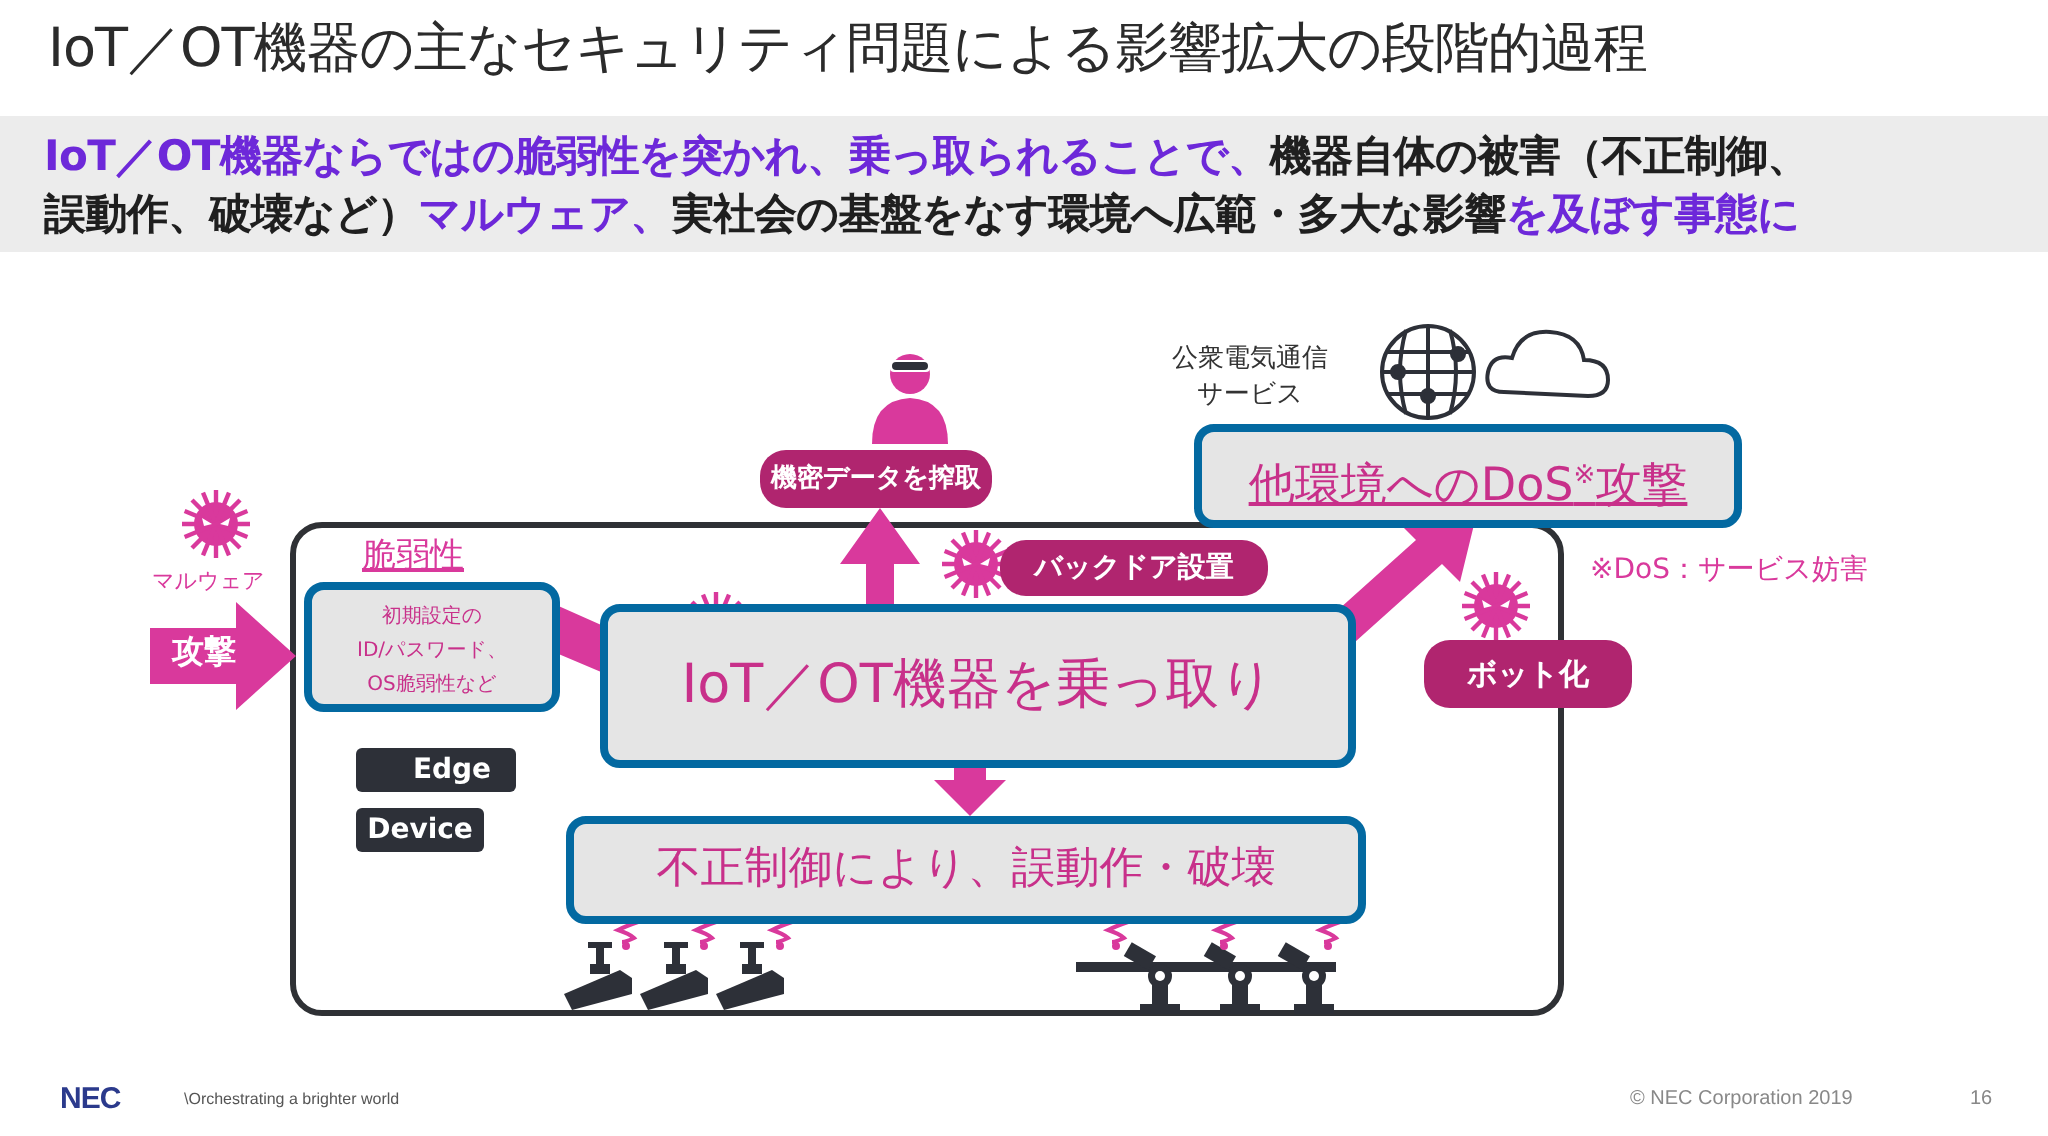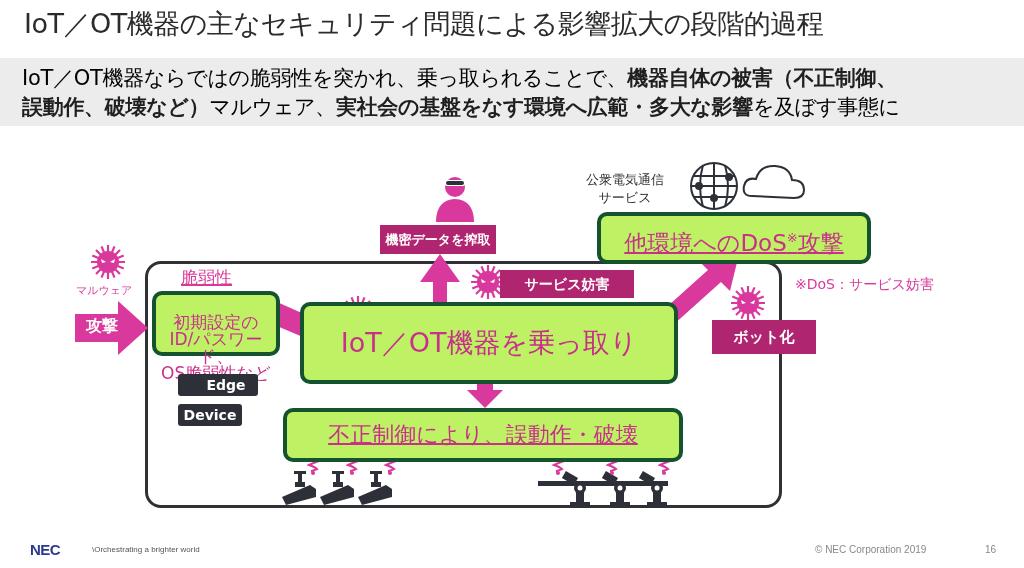--- a/index.html
+++ b/index.html
@@ -3,25 +3,25 @@
 <meta charset="utf-8">
 <style>
   html, body { margin:0; padding:0; }
   body { width:1024px; height:568px; position:relative; overflow:hidden; background:#ffffff; font-family:"DejaVu Sans", sans-serif; color:#333; }
   .abs { position:absolute; }
   .title { left:24px; top:6px; font-size:27px; color:#2b2b2b; letter-spacing:-0.5px; white-space:nowrap; }
   .banner { left:0; top:58px; width:1024px; height:68px; background:#ececec; }
   .banner-line { left:22px; font-size:21px; white-space:nowrap; letter-spacing:-0.3px; }
   .banner-line.l1 { top:64px; }
   .banner-line.l2 { top:93px; }
-  .light { color:#000000; }
+  .light { color:#6d28d9;font-weight:bold; }
   .bold { color:#1f1f1f; font-weight:bold;margin-top:37px; }
   .frame { left:145px; top:261px; width:637px; height:247px; border:3px solid #2f3135; border-radius:16px; box-sizing:border-box; }
-  .pbox { border:4px solid #14532d; background:#bef264; border-radius:10px; box-sizing:border-box; color:#c8308a; text-align:center; }
-  .tag { background:#b0256f; color:#fff; font-weight:bold; text-align:center; box-sizing:border-box; }
+  .pbox { border:4px solid #0369a1; background:#e5e5e5; border-radius:10px; box-sizing:border-box; color:#c8308a; text-align:center; }
+  .tag { background:#b0256f; color:#fff; font-weight:bold; text-align:center; box-sizing:border-box;border-radius:13px; }
   .dark-tag { background:#2d3038; color:#fff; font-weight:bold; font-size:14px; text-align:center; border-radius:3px; }
   .pink-text { color:#d9399c; }
   .footer-nec { left:30px; top:541px; font-size:15px; font-weight:bold; color:#2b3a8c; font-family:"Liberation Sans", sans-serif; letter-spacing:-0.5px; }
   .footer-tag { left:92px; top:545px; font-size:8px; color:#555; font-family:"Liberation Sans", sans-serif; }
   .footer-copy { left:815px; top:544px; font-size:10px; color:#888; font-family:"Liberation Sans", sans-serif; }
   .footer-page { left:985px; top:544px; font-size:10px; color:#888; font-family:"Liberation Sans", sans-serif;text-align:center; }
 </style>
 </head>
 <body>
 
@@ -157,48 +157,48 @@
       <use href="#signal" x="664" y="469"></use>
     </g>
 </svg>
 
 <div class="abs pink-text" style="left:76px;top:283px;font-size:11px;">マルウェア</div>
 
 <div class="abs" style="left:86px;top:316px;font-size:16px;font-weight:bold;color:#fff;">攻撃</div>
 
 <div class="abs pink-text" style="left:181px;top:266px;font-size:17px;text-decoration:underline;text-decoration-thickness:2px;">脆弱性</div>
 
-<div class="abs pbox" style="left:152px;top:291px;width:128px;height:65px;font-size:17px;line-height:17px;padding-top:19px;">
+<div class="abs pbox" style="left:152px;top:291px;width:128px;height:65px;font-size:10px;line-height:17px;padding-top:5px;">
   <div>初期設定の</div>
   <div>ID/パスワード、</div>
   <div>OS脆弱性など</div>
 </div>
 
 <div class="abs dark-tag" style="left:178px;top:374px;width:64px;height:22px;line-height:22px;padding-left:16px;">Edge</div>
 <div class="abs dark-tag" style="left:178px;top:404px;width:64px;height:22px;line-height:22px;text-align:center;">Device</div>
 
 <div class="abs pbox" style="left:300px;top:302px;width:378px;height:82px;font-size:27px;line-height:74px;">IoT／OT機器を乗っ取り</div>
 
 <div class="abs tag" style="left:380px;top:225px;width:116px;height:29px;line-height:29px;font-size:13px;">機密データを搾取</div>
 
-<div class="abs tag" style="left:500px;top:270px;width:134px;height:28px;line-height:28px;font-size:14px;">サービス妨害</div>
+<div class="abs tag" style="left:500px;top:270px;width:134px;height:28px;line-height:28px;font-size:14px;">バックドア設置</div>
 
 <div class="abs tag" style="left:712px;top:320px;width:104px;height:34px;line-height:34px;font-size:15px;">ボット化</div>
 
 <div class="abs" style="left:586px;top:171px;font-size:13px;line-height:18px;color:#333;text-align:center;">
   <div>公衆電気通信</div>
   <div>サービス</div>
 </div>
 
 <div class="abs pbox" style="left:597px;top:212px;width:274px;height:52px;font-size:23px;line-height:44px;">
   <span style="text-decoration:underline;text-decoration-thickness:2px;"><span>他環境へのDoS</span><sup style="font-size:13px;">※</sup><span>攻撃</span></span>
 </div>
 
 <div class="abs pink-text" style="left:795px;top:276px;font-size:14px;">※DoS：サービス妨害</div>
 
 <div class="abs pbox" style="left:283px;top:408px;width:400px;height:54px;font-size:22px;line-height:46px;">
-  <span style="text-decoration:underline;text-decoration-thickness:2px;">不正制御により、誤動作・破壊</span>
+  <span style="text-decoration-thickness:2px;">不正制御により、誤動作・破壊</span>
 </div>
 
 <div class="abs footer-nec">NEC</div>
 <div class="abs footer-tag">\Orchestrating a brighter world</div>
 <div class="abs footer-copy">© NEC Corporation 2019</div>
 <div class="abs footer-page">16</div>
 
 </body></html>

